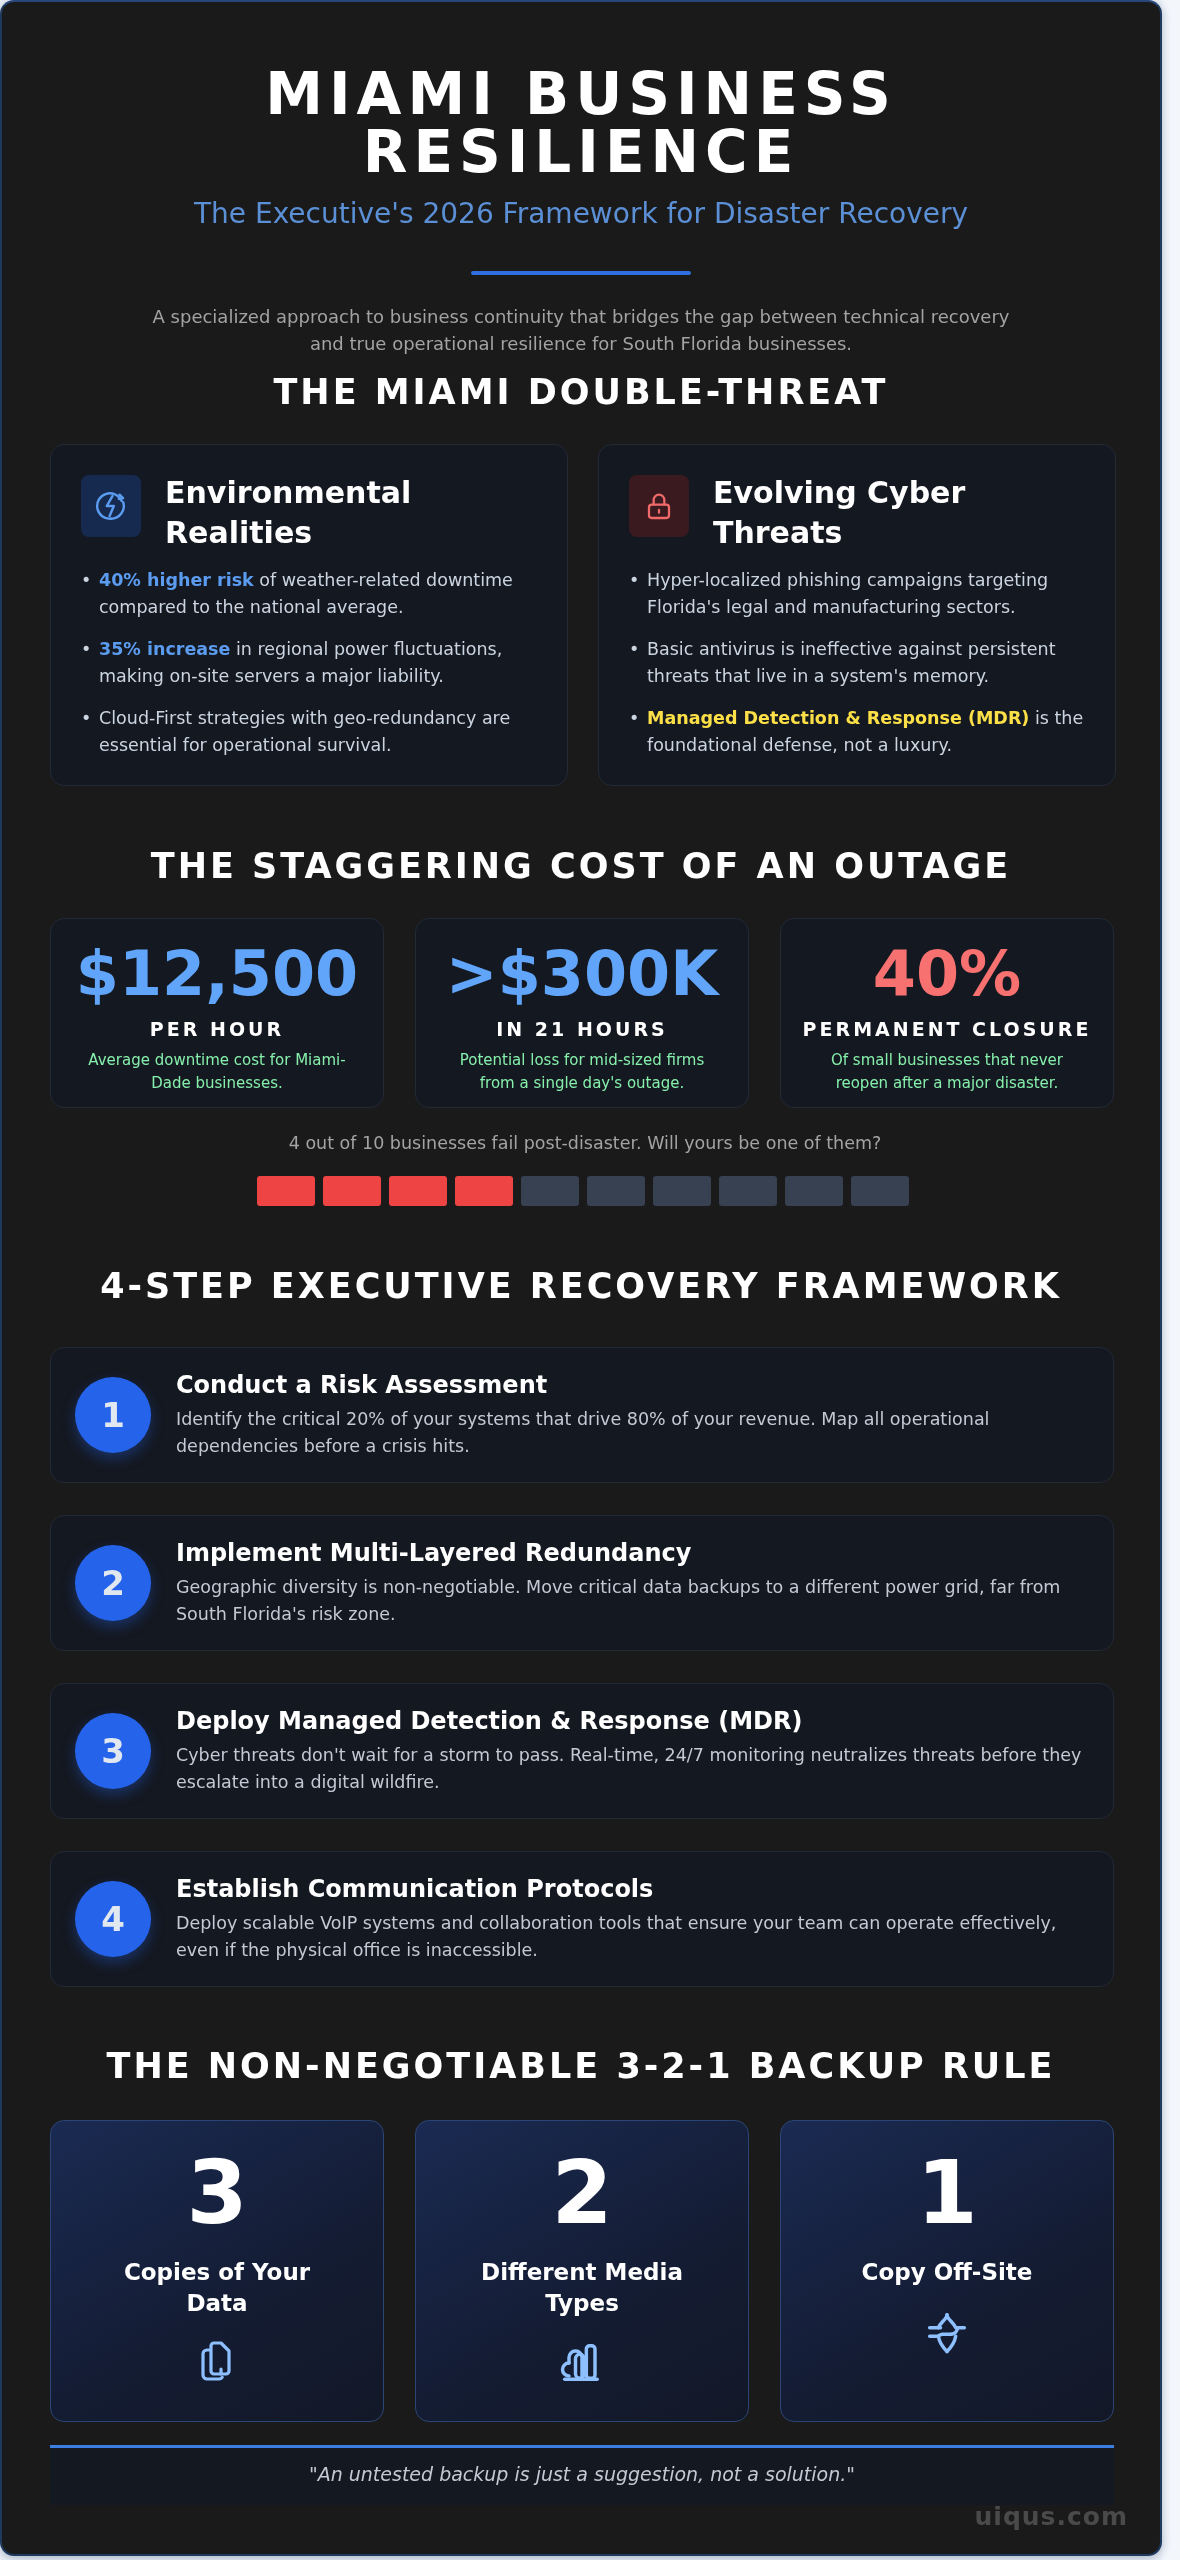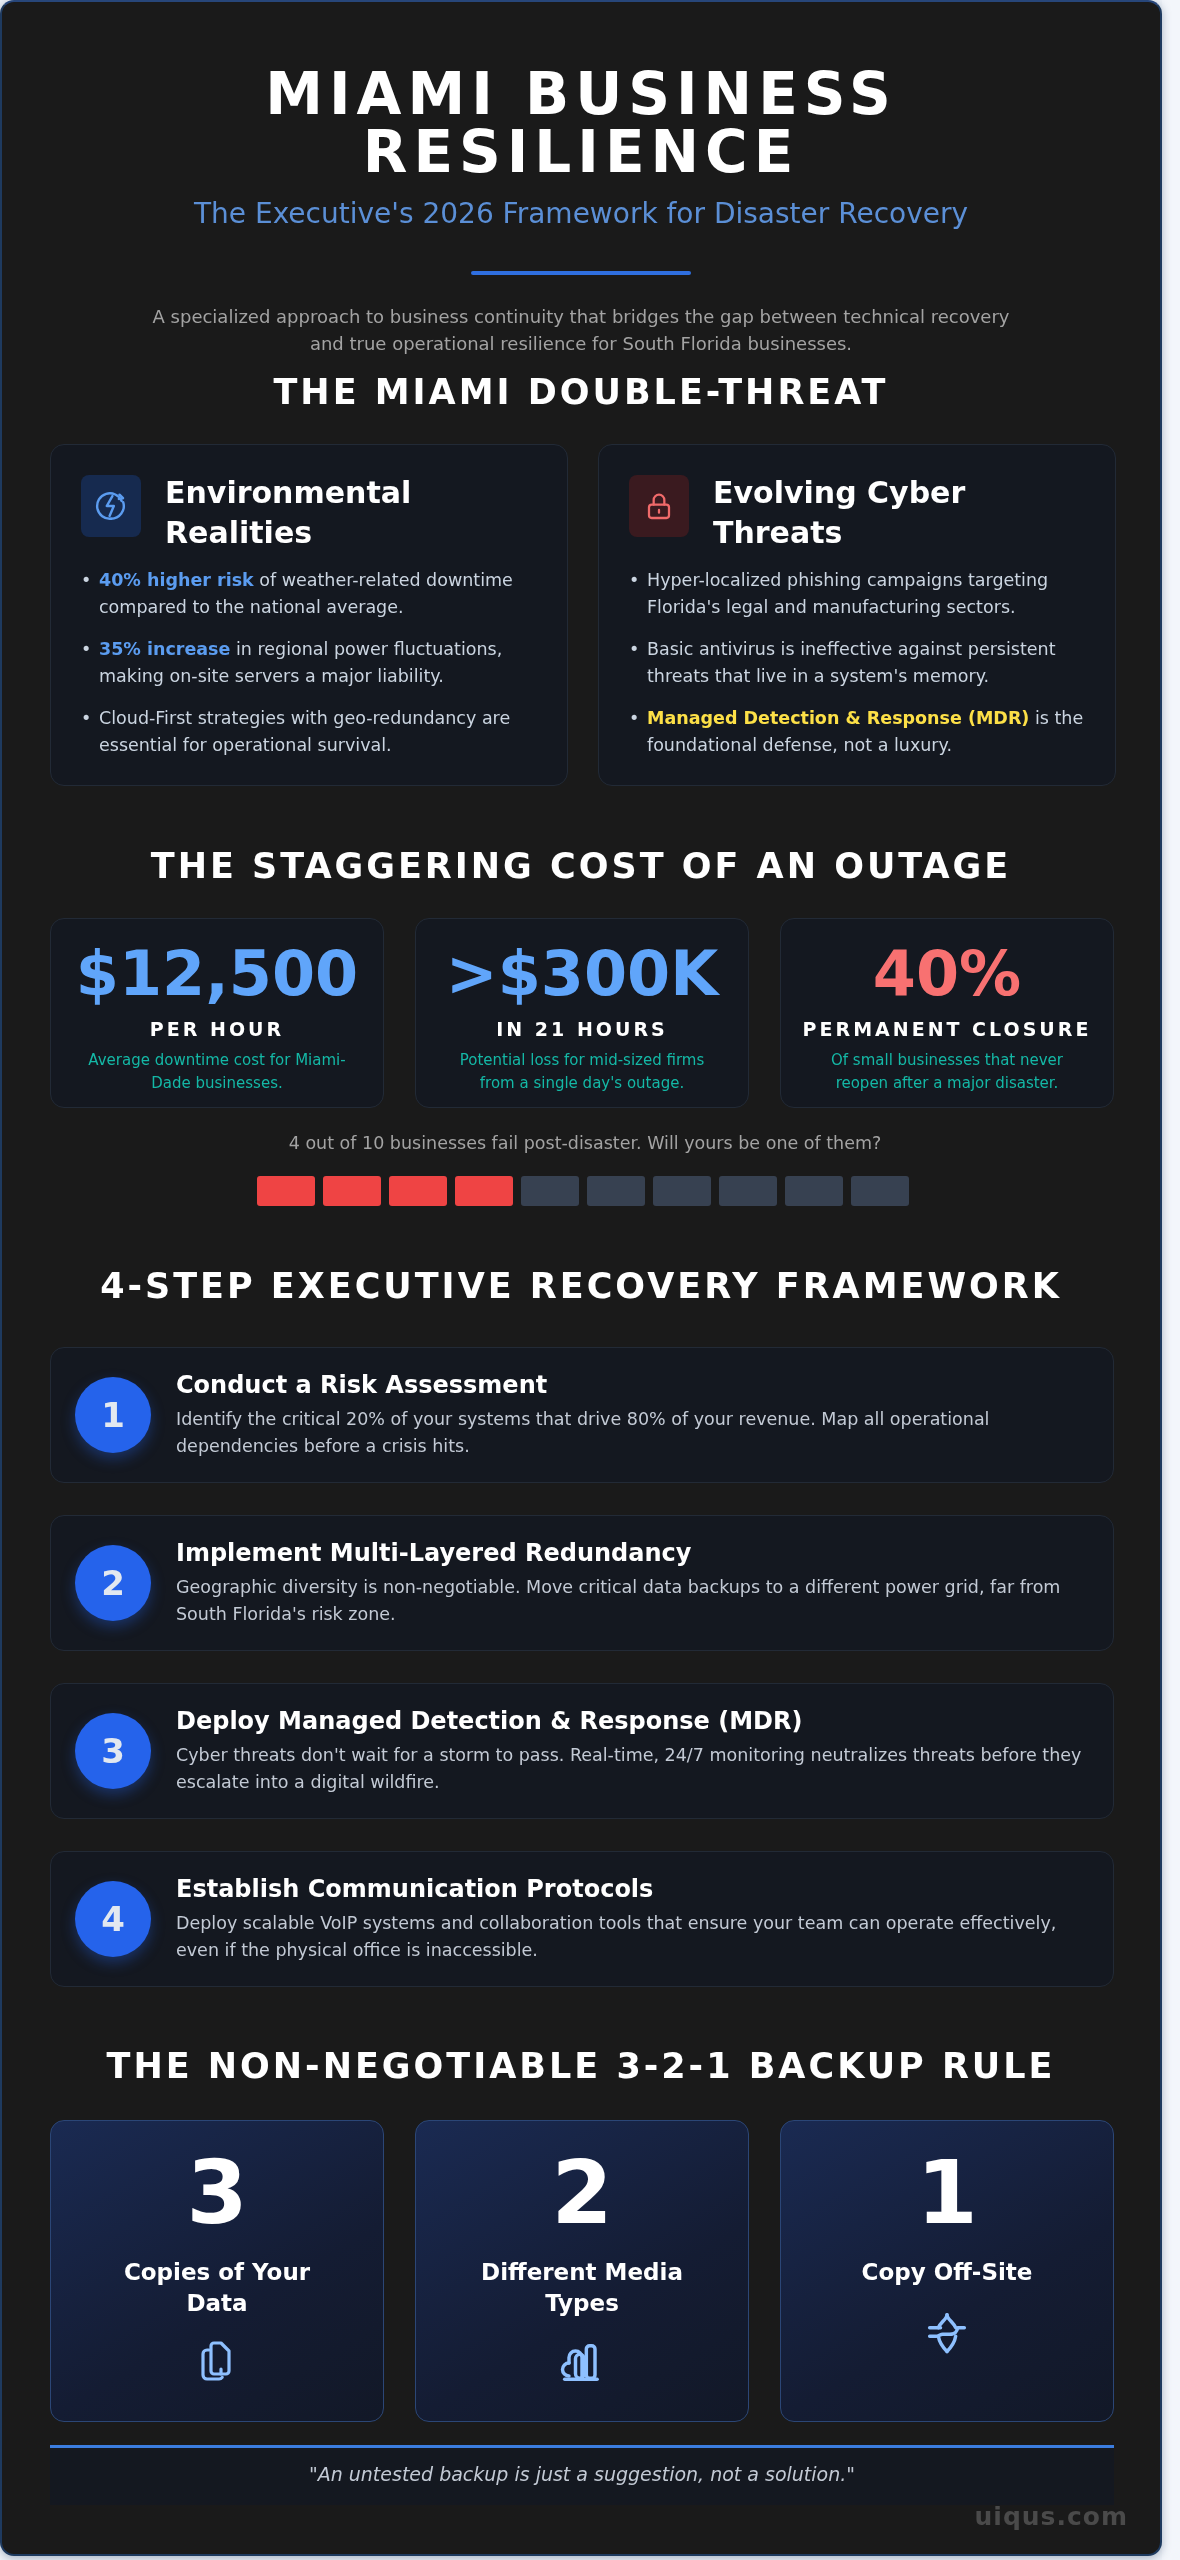--- a/index.html
+++ b/index.html
@@ -32,21 +32,21 @@
   .threat-list li { position: relative; padding-left: 18px; font-size: 17.5px; line-height: 27px; color: #cbd5e1; margin-bottom: 15px; }
   .threat-list li::before { content: "•"; position: absolute; left: 0; top: 0; color: #cbd5e1; }
   .hl-blue { color: #5b9cf0; font-weight: 700; }
   .hl-red { color: #fde047; font-weight: 700; }
 
   .stat-card { position: absolute; top: 916px; width: 334px; height: 190px; background: #141820; border: 1px solid #222a36; border-radius: 14px; text-align: center; padding-top: 20px; }
   .stat-value { font-size: 62px; font-weight: 700; line-height: 70px; }
   .stat-value.blue { color: #60a5fa; }
   .stat-value.red { color: #f87171; }
   .stat-label { font-size: 19px; font-weight: 700; letter-spacing: 3px; color: #ffffff; margin-top: 8px; line-height: 24px; }
-  .stat-desc { font-size: 15px; color: #14b8a6; line-height: 23px; margin: 8px auto 0; width: 270px; }
+  .stat-desc { font-size: 15px; color: #86efac; line-height: 23px; margin: 8px auto 0; width: 270px; }
 
   .fail-text { position: absolute; top: 1131px; left: 0; width: 1158px; text-align: center; font-size: 17.5px; color: #a3a3a3; padding-left: 8px; }
   .fail-bar { position: absolute; top: 1174px; left: 255px; display: flex; gap: 8px; }
   .fail-sq { width: 58px; height: 30px; border-radius: 3px; }
 
   .step-card { position: absolute; left: 48px; width: 1064px; height: 136px; background: #141820; border: 1px solid #222a36; border-radius: 14px; }
   .step-num { position: absolute; left: 24px; top: 29px; width: 76px; height: 76px; border-radius: 50%; background: #2563eb; color: #e2e8f0; font-size: 34px; font-weight: 700; display: flex; align-items: center; justify-content: center; box-shadow: 0 6px 14px rgba(37,99,235,0.35); }
   .step-title { position: absolute; left: 125px; top: 22px; font-size: 24px; font-weight: 700; color: #ffffff; line-height: 30px; }
   .step-desc { position: absolute; left: 125px; top: 58px; width: 910px; font-size: 17.5px; color: #c3cad5; line-height: 27px; }
 

